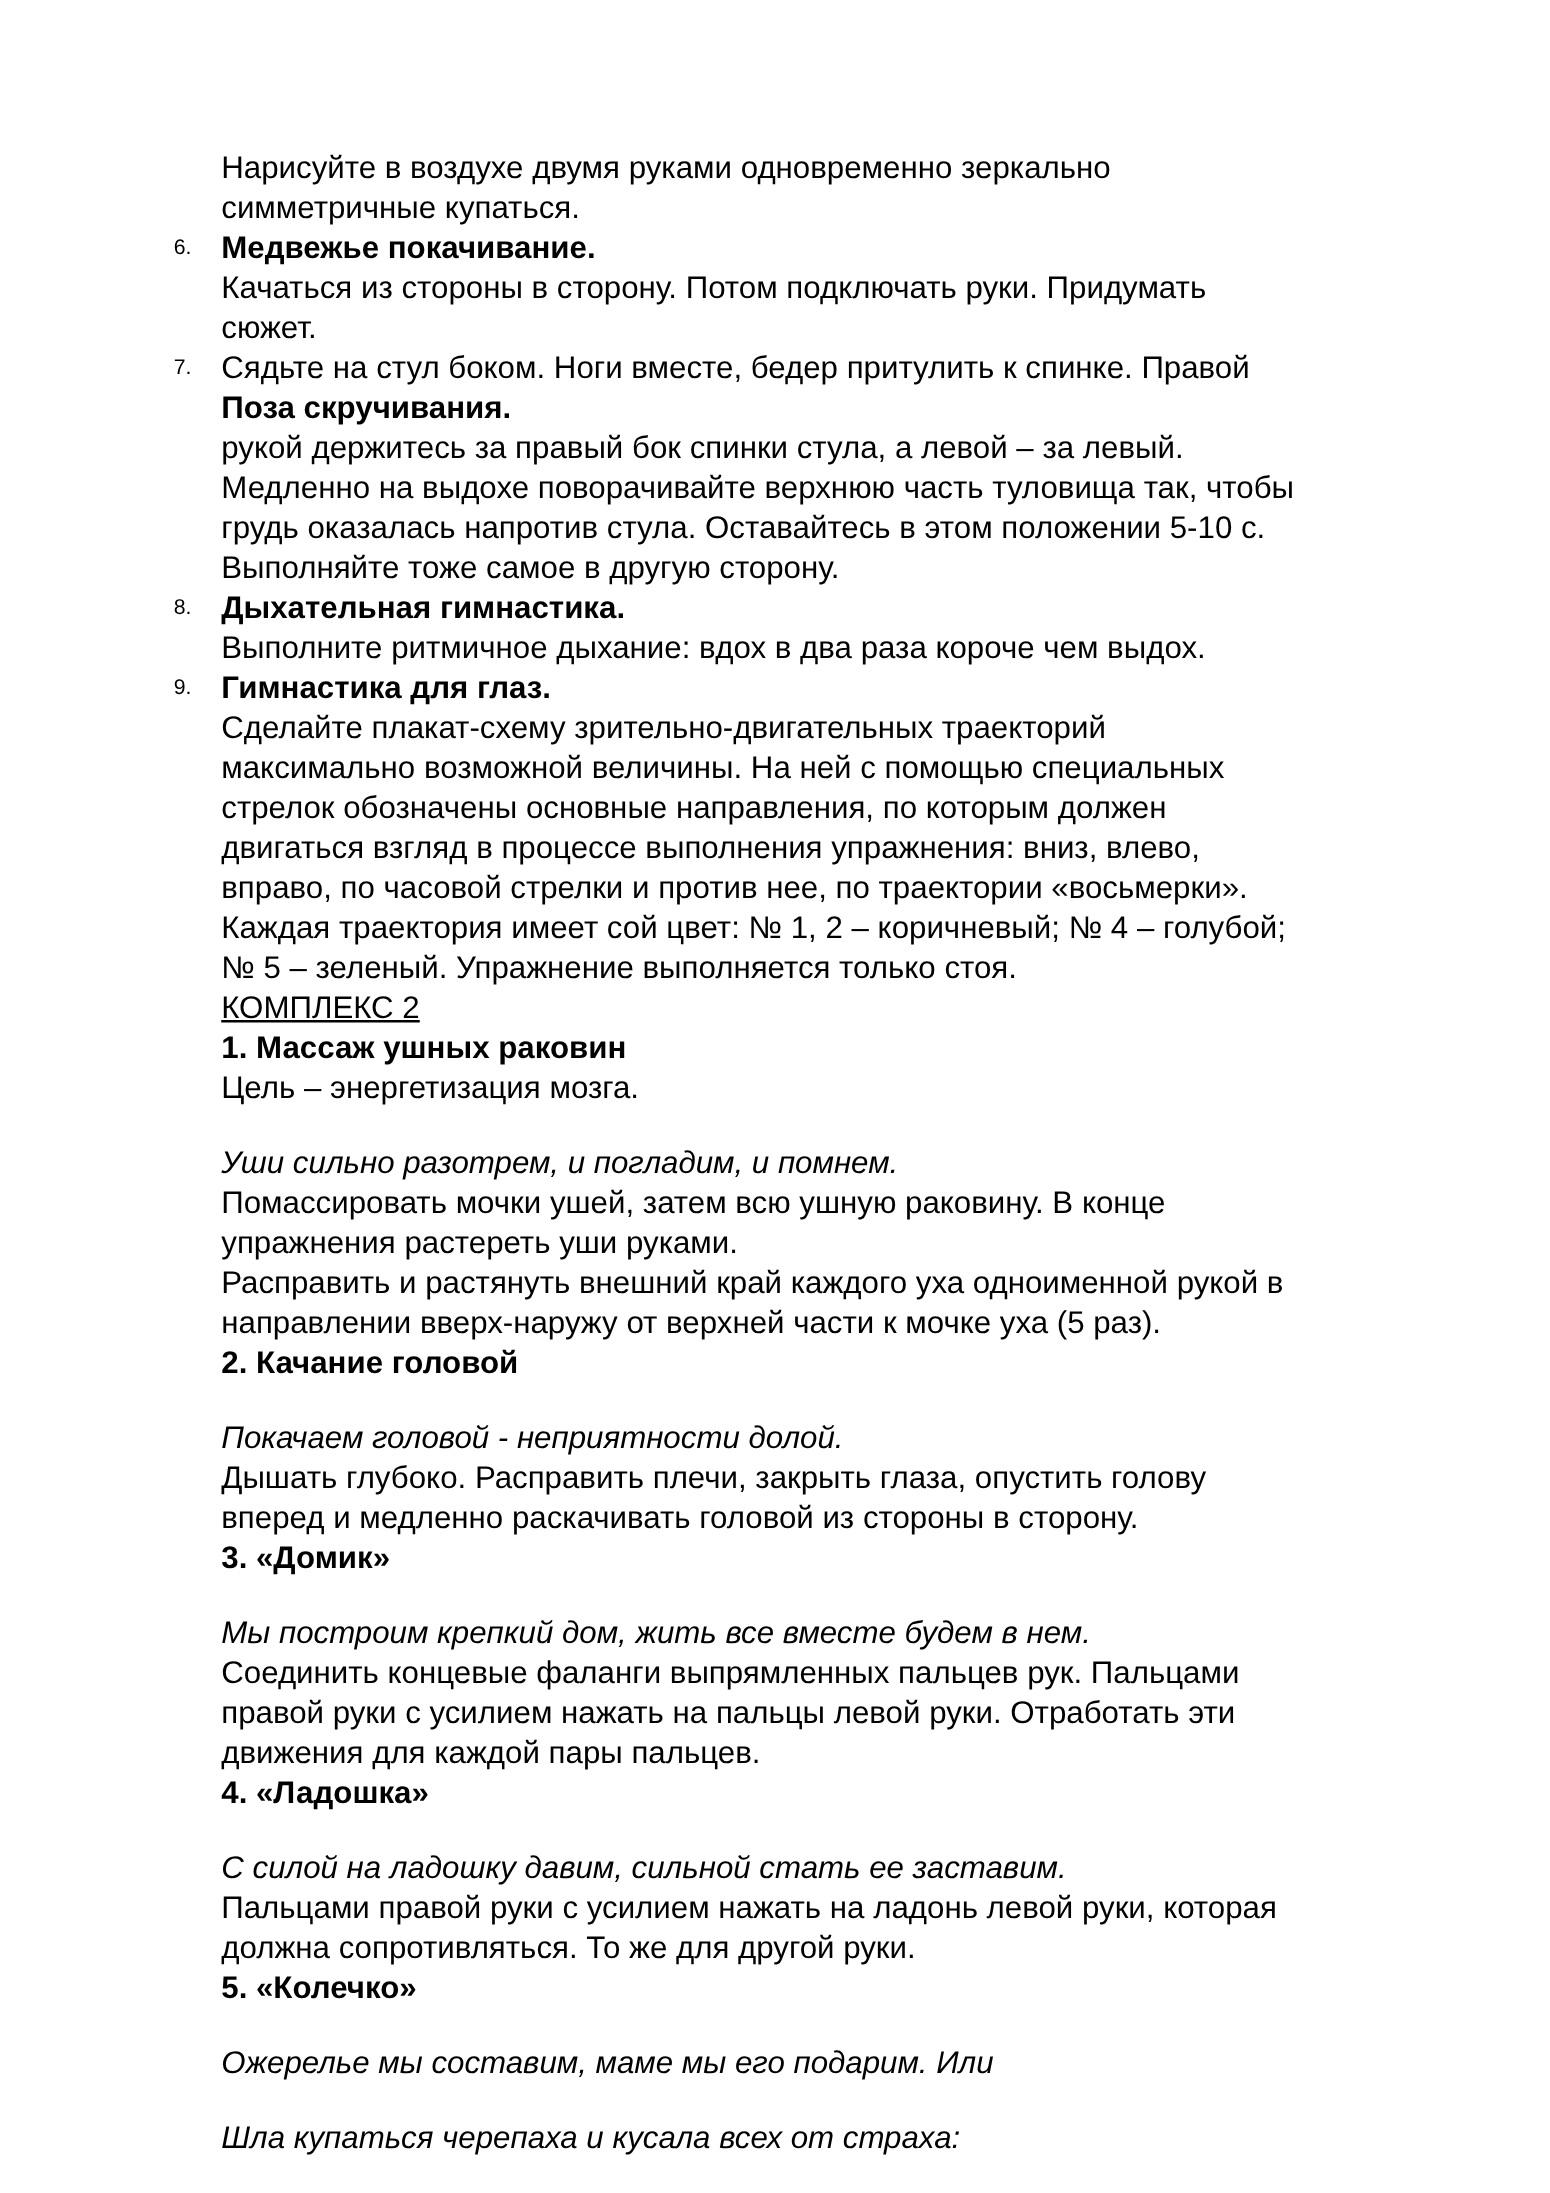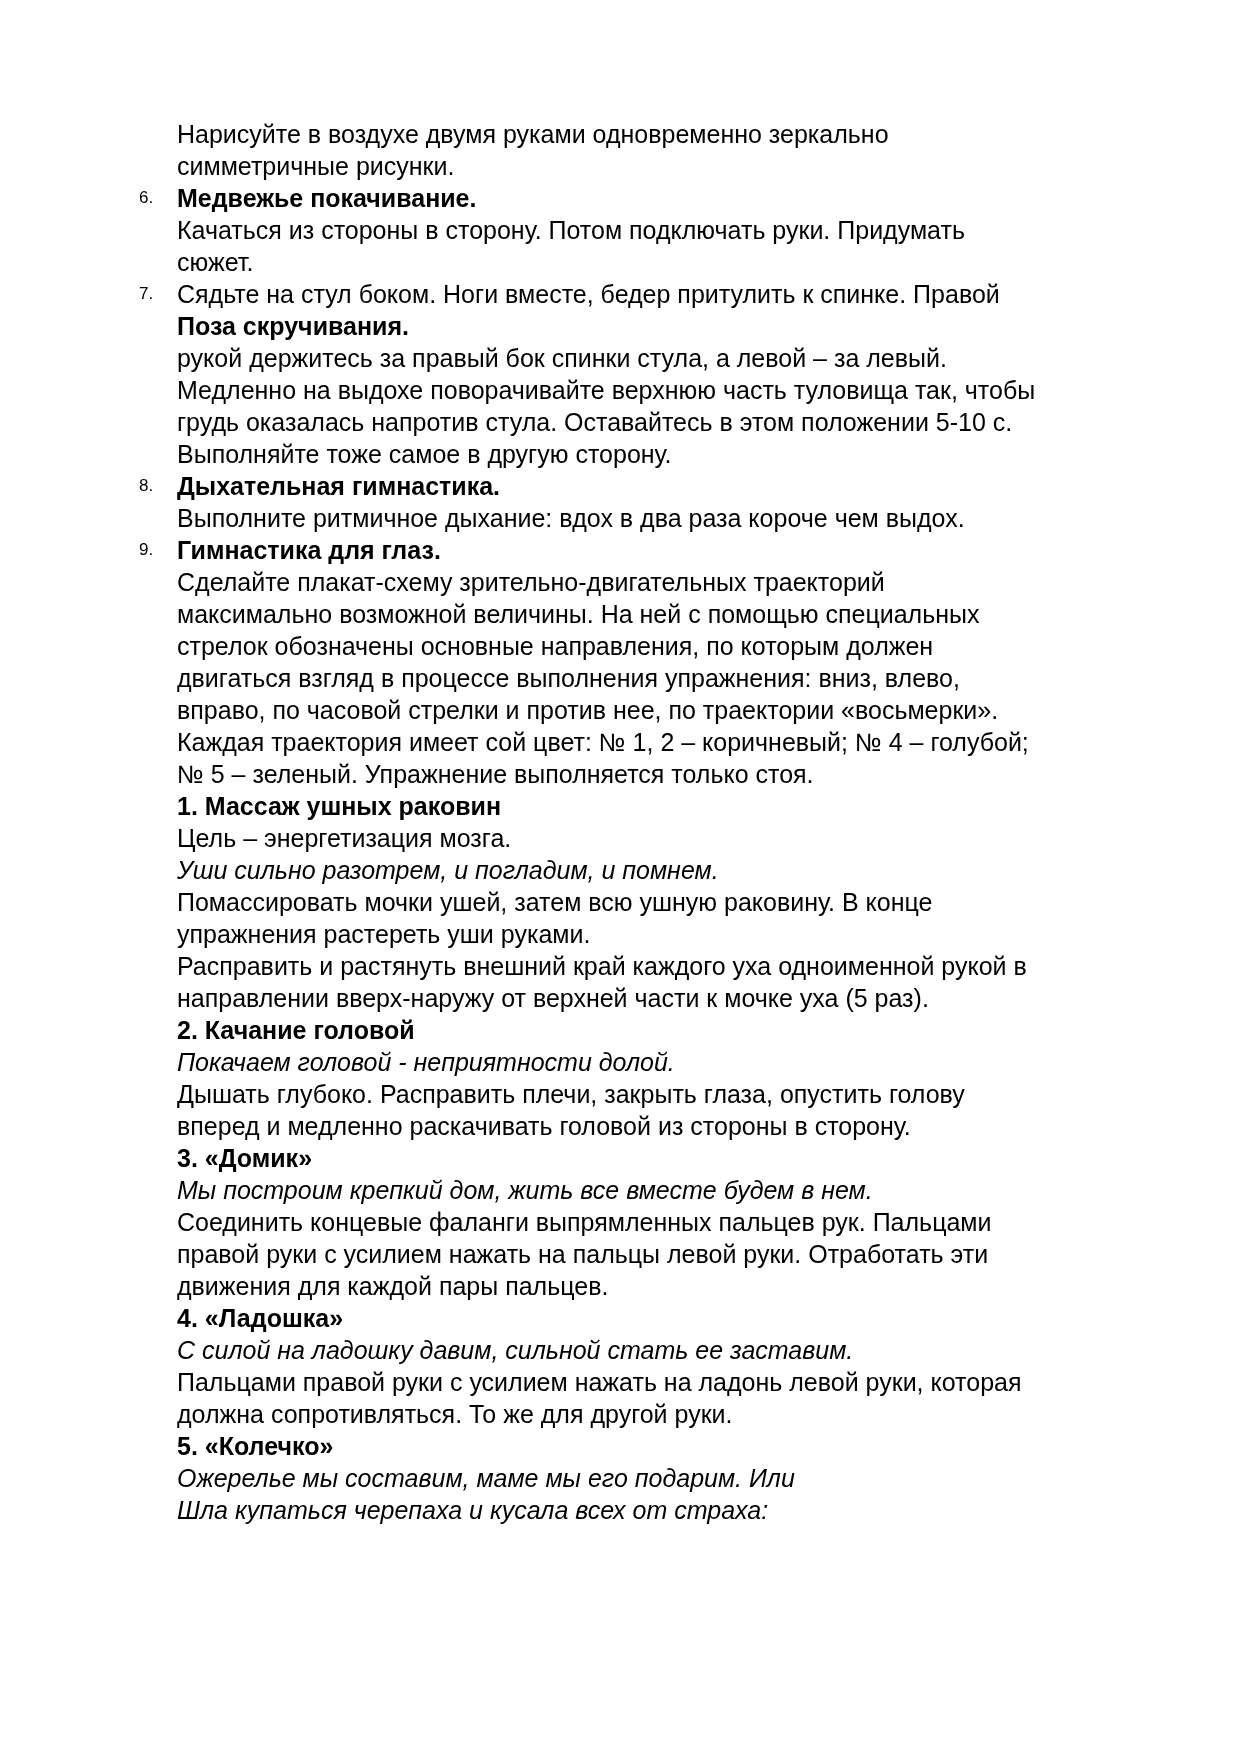--- a/index.html
+++ b/index.html
@@ -11,31 +11,31 @@
   .content {
     position: absolute; left: 177px; top: 118px; width: 1000px;
     font-size: 25px; line-height: 32px;
   }
   .line { display: block; white-space: nowrap; }
   .item { position: relative; }
   .num {
     position: absolute; left: -38px; top: 0; font-size: 17px; line-height: 32px;
   }
   .b { font-weight: bold; }
-  .i { font-style: italic; }
+  .i { font-style: italic; margin-top: 28px; }
   .u { text-decoration: underline; }
 </style>
 </head>
 <body>
 
 <div class="page">
   <div class="content">
 
     <span class="line">Нарисуйте в воздухе двумя руками одновременно зеркально</span>
-    <span class="line">симметричные рисунки.</span>
+    <span class="line">симметричные купаться.</span>
 
     <div class="item">
       <span class="num">6.</span>
       <span class="line b">Медвежье покачивание.</span>
       <span class="line">Качаться из стороны в сторону. Потом подключать руки. Придумать</span>
       <span class="line">сюжет.</span>
     </div>
 
     <div class="item">
       <span class="num">7.</span>
@@ -58,20 +58,21 @@
       <span class="line b">Гимнастика для глаз.</span>
       <span class="line">Сделайте плакат-схему зрительно-двигательных траекторий</span>
       <span class="line">максимально возможной величины. На ней с помощью специальных</span>
       <span class="line">стрелок обозначены основные направления, по которым должен</span>
       <span class="line">двигаться взгляд в процессе выполнения упражнения: вниз, влево,</span>
       <span class="line">вправо, по часовой стрелки и против нее, по траектории «восьмерки».</span>
       <span class="line">Каждая траектория имеет сой цвет: № 1, 2 – коричневый; № 4 – голубой;</span>
       <span class="line">№ 5 – зеленый. Упражнение выполняется только стоя.</span>
     </div>
 
+    <span class="line u">КОМПЛЕКС 2</span>
 
     <div>
       <span class="line b">1. Массаж ушных раковин</span>
       <span class="line">Цель – энергетизация мозга.</span>
       <span class="line i">Уши сильно разотрем, и погладим, и помнем.</span>
       <span class="line">Помассировать мочки ушей, затем всю ушную раковину. В конце</span>
       <span class="line">упражнения растереть уши руками.</span>
       <span class="line">Расправить и растянуть внешний край каждого уха одноименной рукой в</span>
       <span class="line">направлении вверх-наружу от верхней части к мочке уха (5 раз).</span>
     </div>

